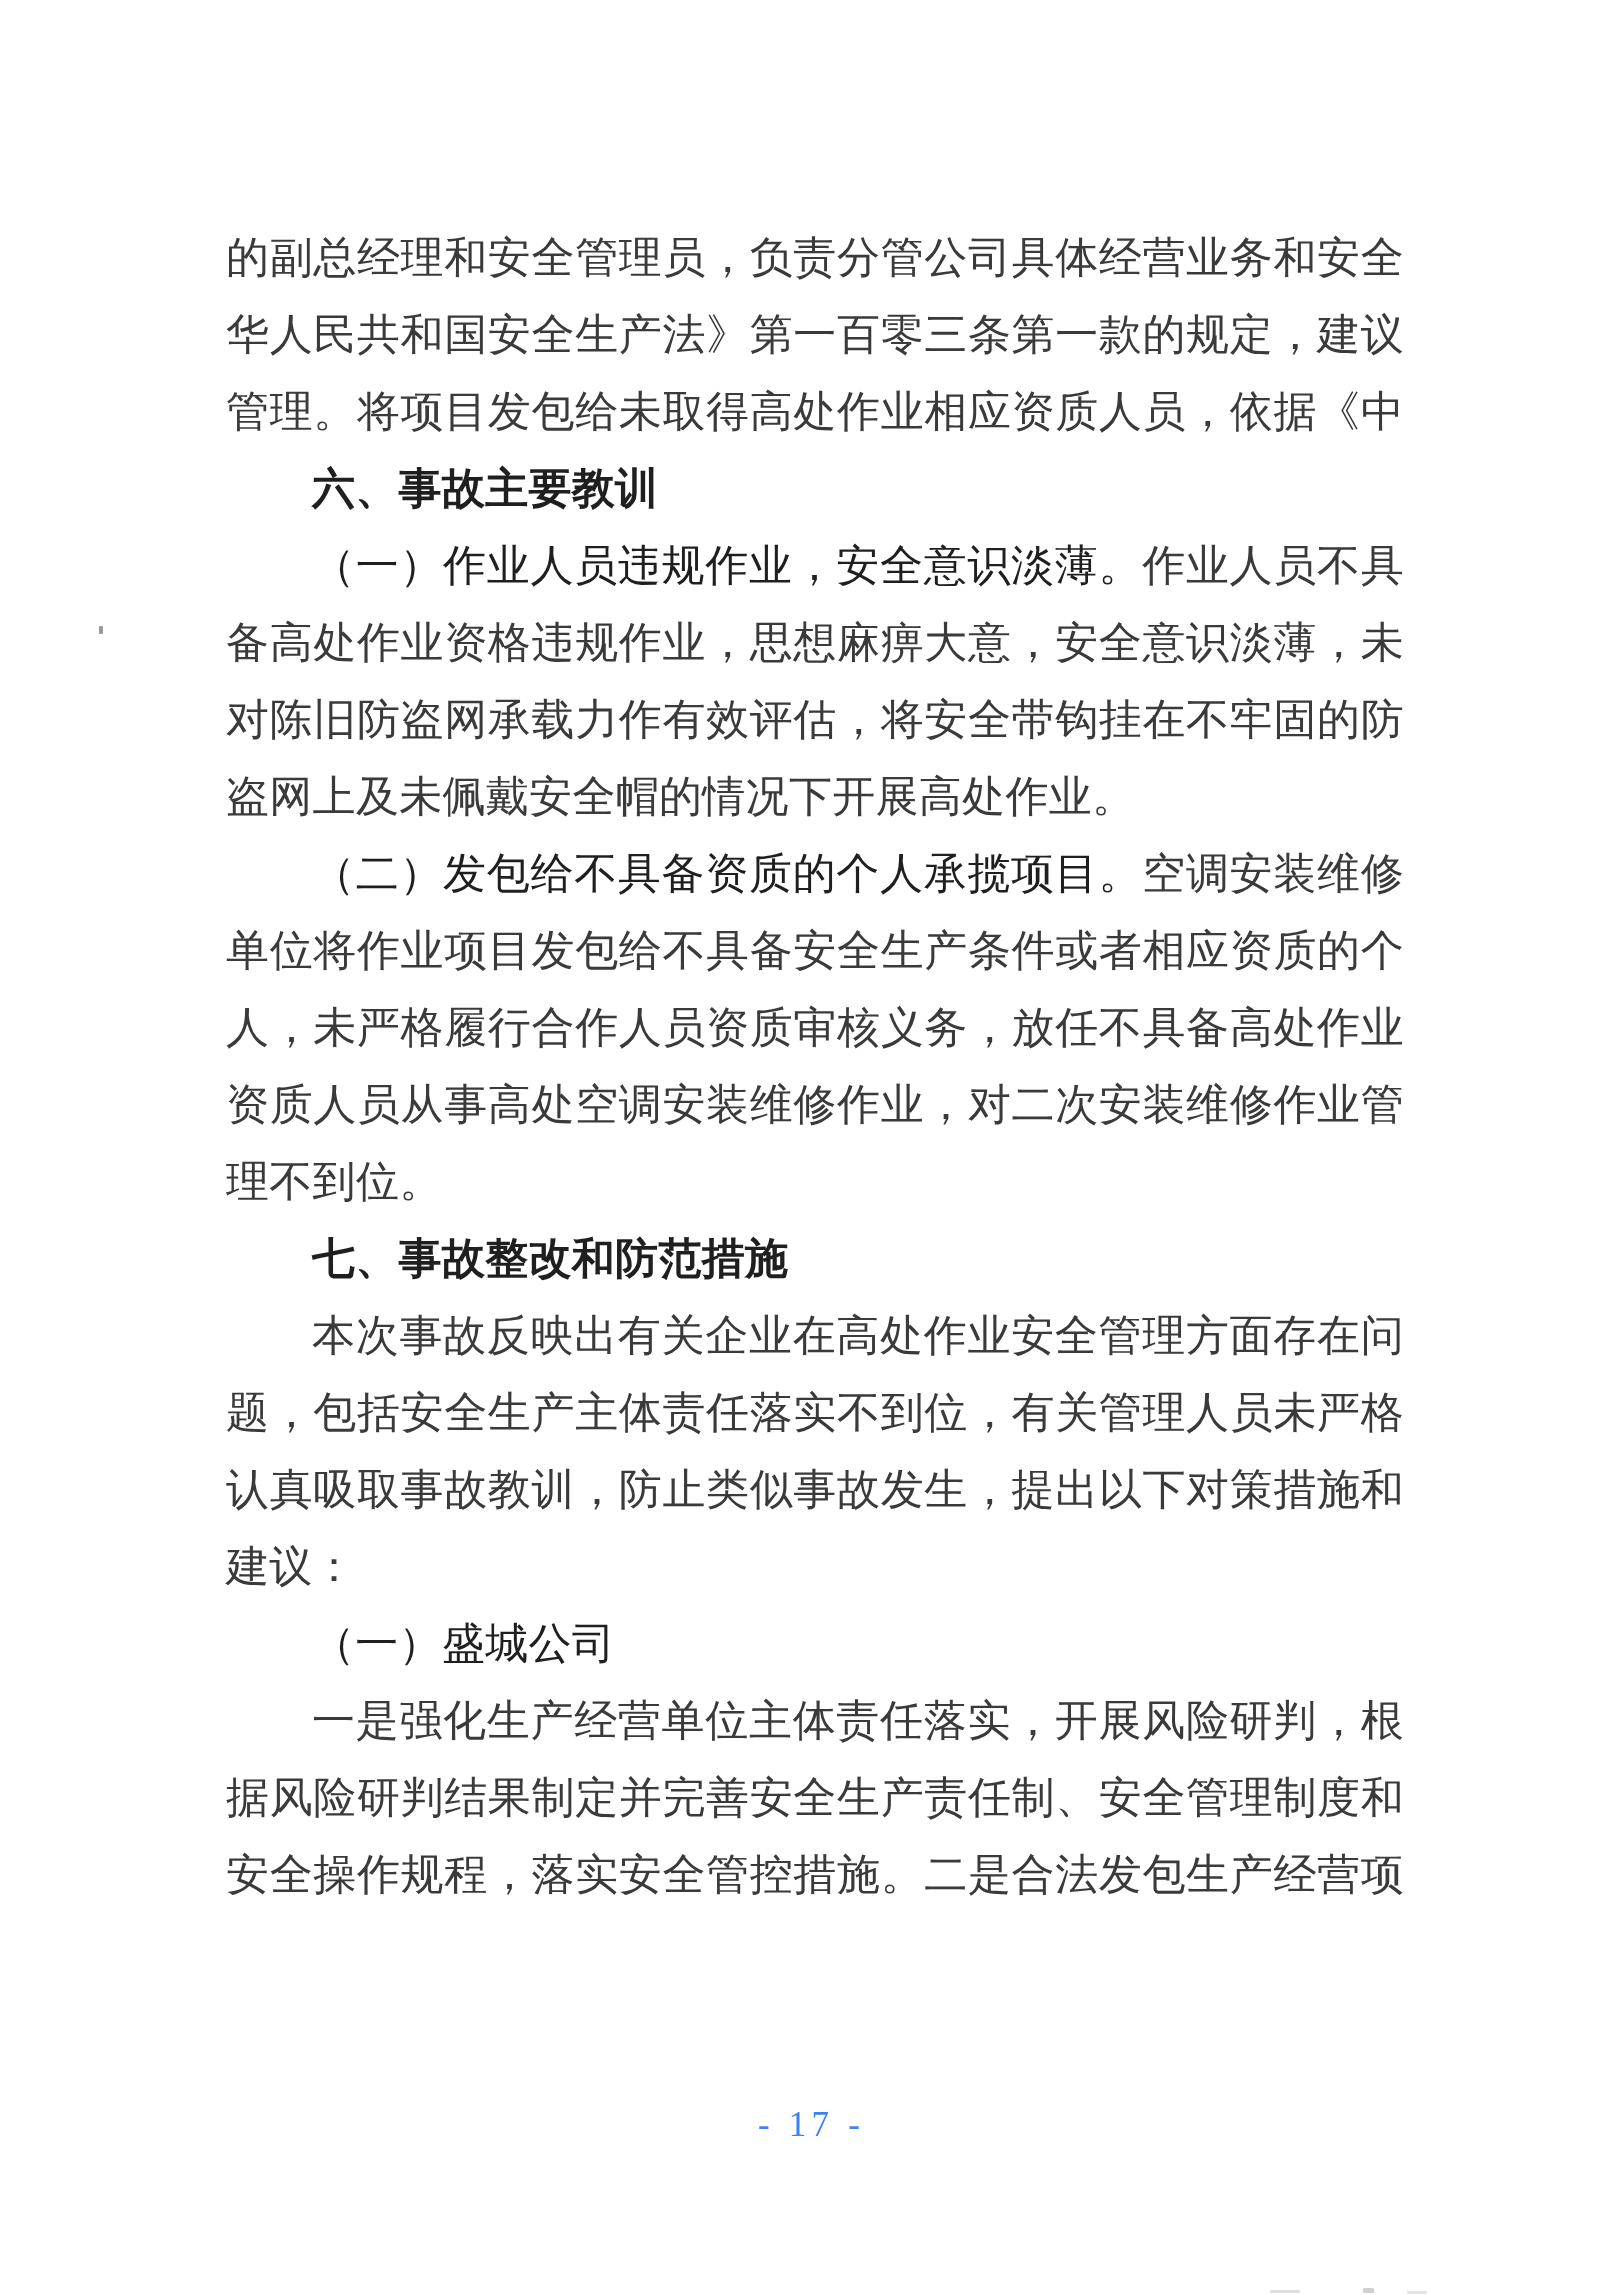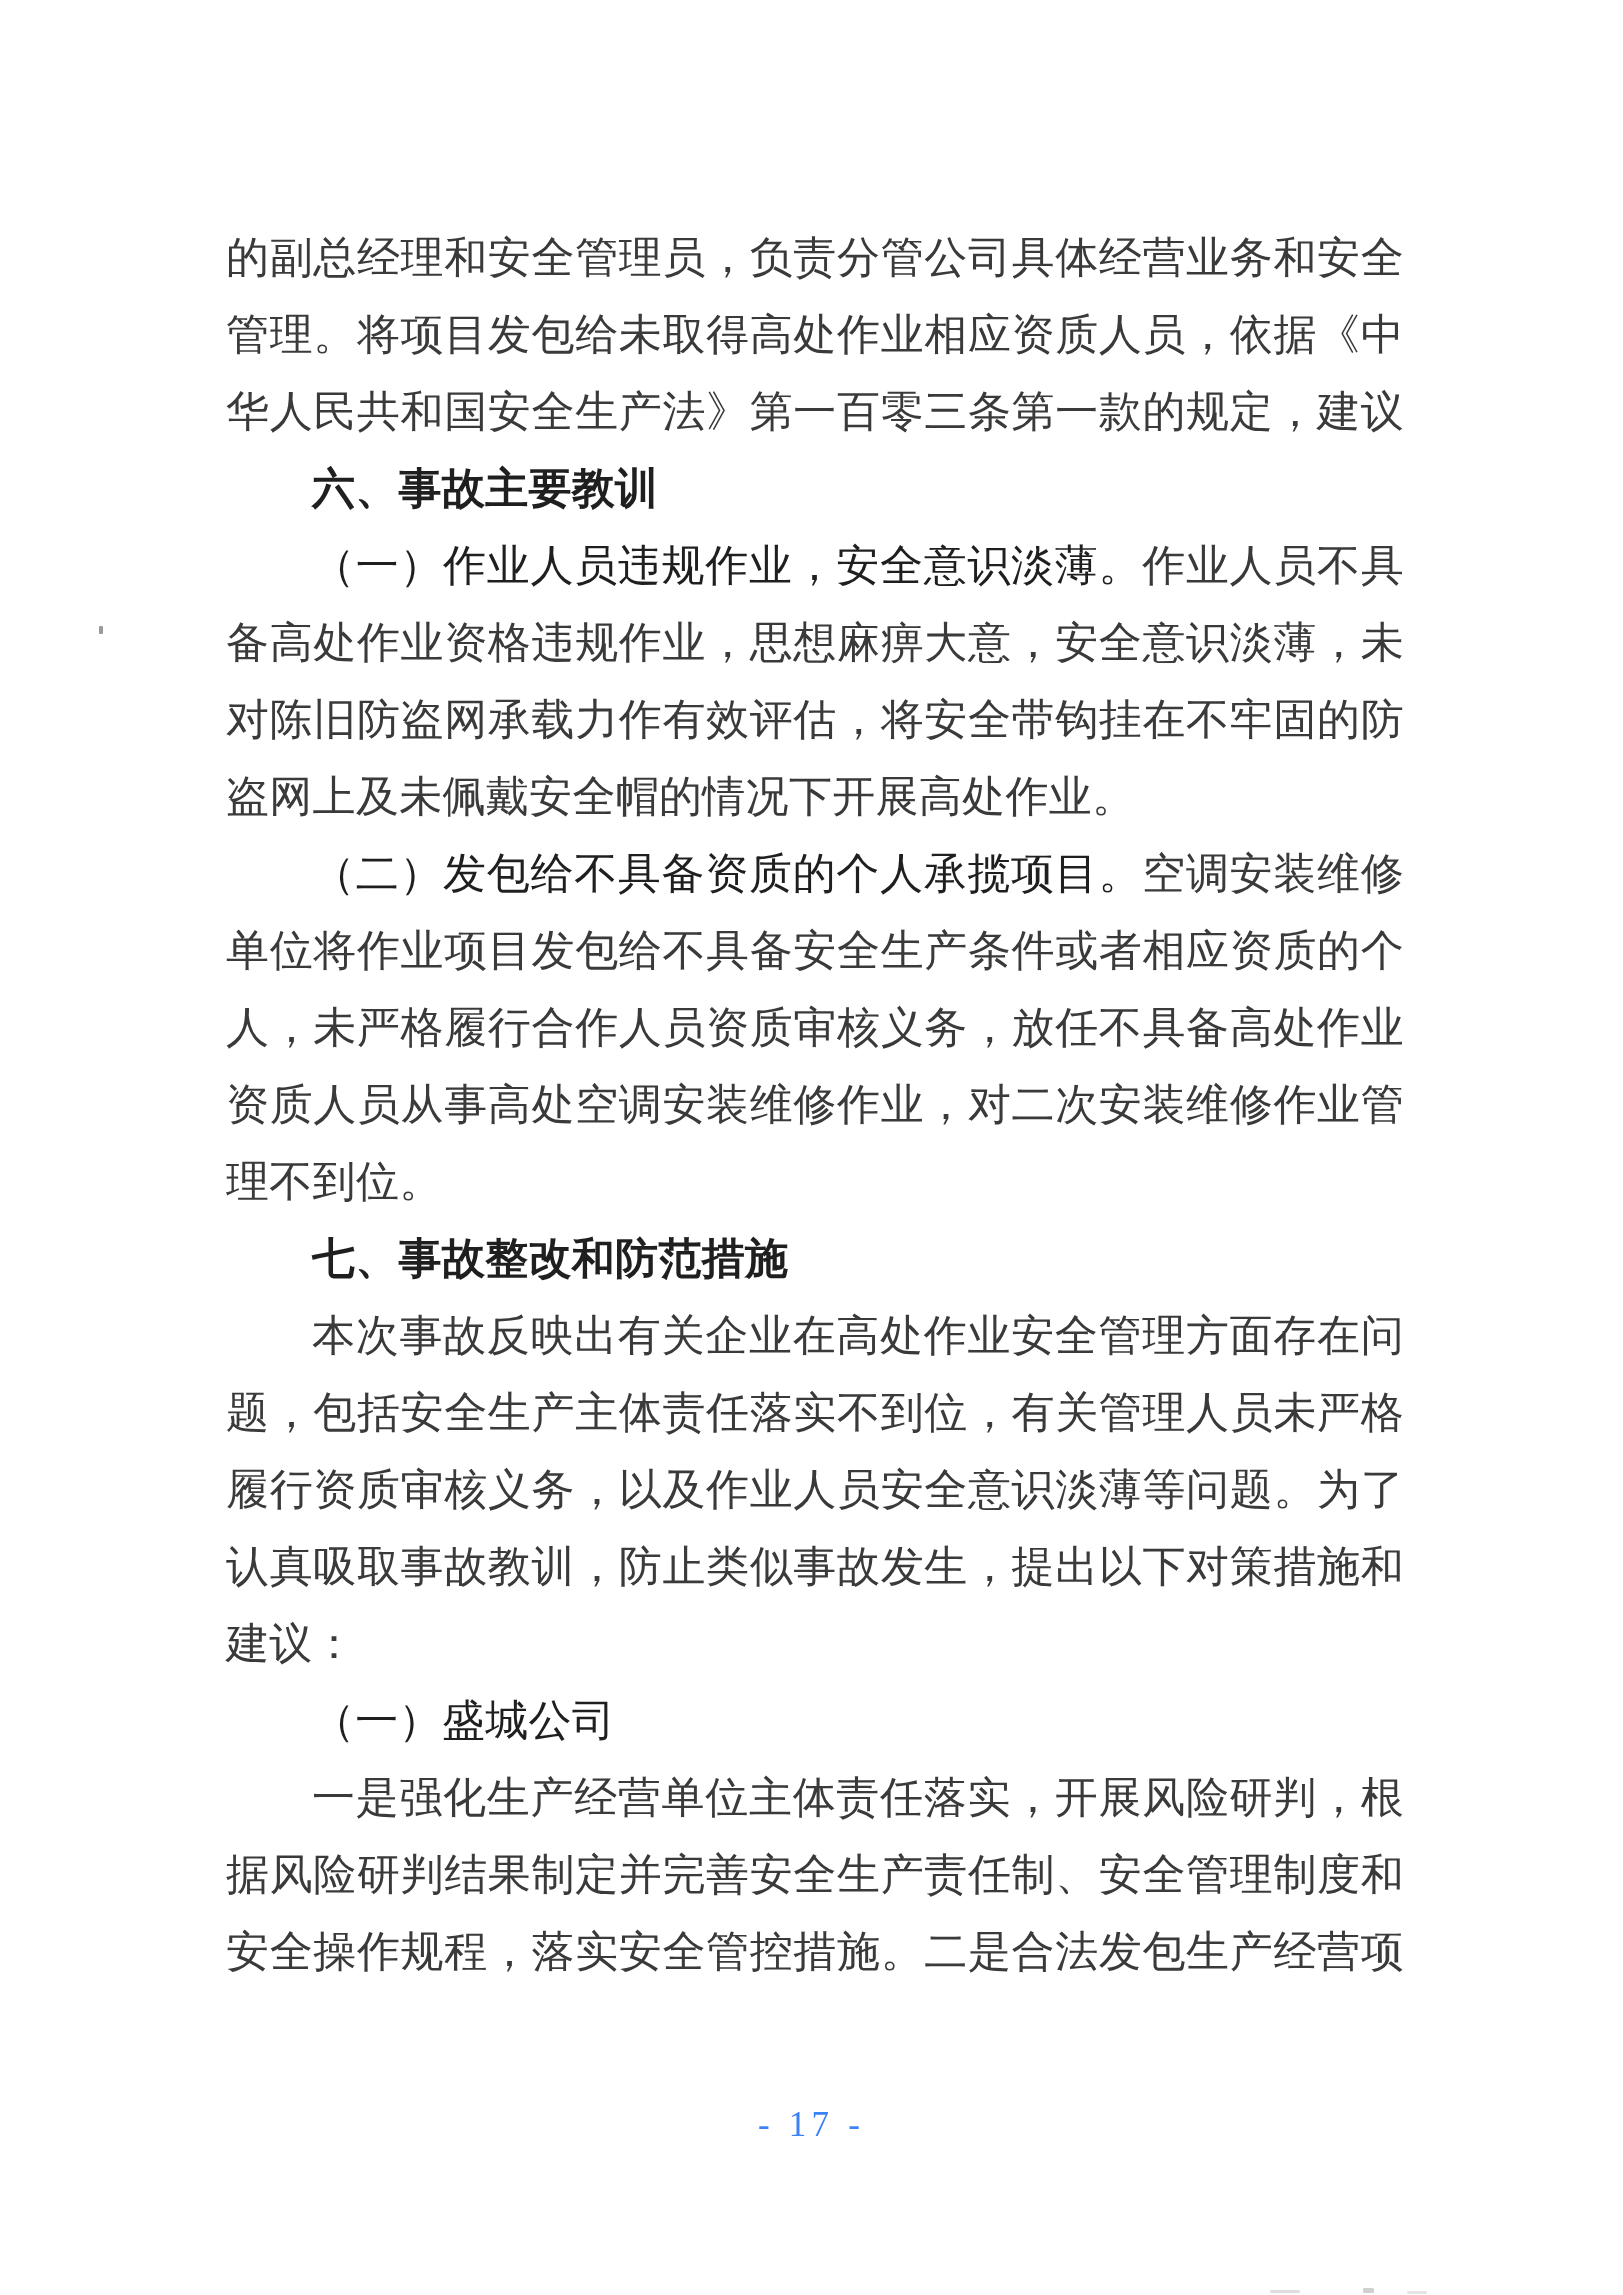--- a/index.html
+++ b/index.html
@@ -61,36 +61,35 @@
   .speck-1 { left: 99px; top: 626px; width: 3.9px; height: 7.9px; background: #9a9a9a; }
   .speck-2 { left: 1270px; top: 2290px; width: 30px; height: 2.6px; background: #dedede; }
   .speck-3 { left: 1363px; top: 2288px; width: 10.5px; height: 4.6px; background: #d0d0d0; }
   .speck-4 { left: 1407px; top: 2291px; width: 19.6px; height: 2.6px; background: #e4e4e4; }
 </style>
 </head>
 <body>
 
 <div id="text-block">
     <div class="line justify"><span class="seg-body">的副总经理和安全管理员，负责分管公司具体经营业务和安全</span></div>
+    <div class="line justify"><span class="seg-body">华人民共和国安全生产法》第一百零三条第一款的规定，建议</span></div>
     <div class="line justify"><span class="seg-body">管理。将项目发包给未取得高处作业相应资质人员，依据《中</span></div>
-    <div class="line justify"><span class="seg-body">华人民共和国安全生产法》第一百零三条第一款的规定，建议</span></div>
     <div class="line indent"><span class="seg-heading">六、事故主要教训</span></div>
     <div class="line indent justify"><span class="seg-subheading">（一）作业人员违规作业，安全意识淡薄。</span><span class="seg-body">作业人员不具</span></div>
     <div class="line justify"><span class="seg-body">备高处作业资格违规作业，思想麻痹大意，安全意识淡薄，未</span></div>
     <div class="line justify"><span class="seg-body">对陈旧防盗网承载力作有效评估，将安全带钩挂在不牢固的防</span></div>
     <div class="line"><span class="seg-body">盗网上及未佩戴安全帽的情况下开展高处作业。</span></div>
     <div class="line indent justify"><span class="seg-subheading">（二）发包给不具备资质的个人承揽项目。</span><span class="seg-body">空调安装维修</span></div>
     <div class="line justify"><span class="seg-body">单位将作业项目发包给不具备安全生产条件或者相应资质的个</span></div>
     <div class="line justify"><span class="seg-body">人，未严格履行合作人员资质审核义务，放任不具备高处作业</span></div>
     <div class="line justify"><span class="seg-body">资质人员从事高处空调安装维修作业，对二次安装维修作业管</span></div>
     <div class="line"><span class="seg-body">理不到位。</span></div>
     <div class="line indent"><span class="seg-heading">七、事故整改和防范措施</span></div>
     <div class="line indent justify"><span class="seg-body">本次事故反映出有关企业在高处作业安全管理方面存在问</span></div>
     <div class="line justify"><span class="seg-body">题，包括安全生产主体责任落实不到位，有关管理人员未严格</span></div>
-    <div class="line justify"><span class="seg-body">履行资质审核义务，以及作业人员安全意识淡薄等问题。为了</span></div>
     <div class="line justify"><span class="seg-body">认真吸取事故教训，防止类似事故发生，提出以下对策措施和</span></div>
     <div class="line"><span class="seg-body">建议：</span></div>
     <div class="line indent"><span class="seg-subheading">（一）盛城公司</span></div>
     <div class="line indent justify"><span class="seg-body">一是强化生产经营单位主体责任落实，开展风险研判，根</span></div>
     <div class="line justify"><span class="seg-body">据风险研判结果制定并完善安全生产责任制、安全管理制度和</span></div>
     <div class="line justify"><span class="seg-body">安全操作规程，落实安全管控措施。二是合法发包生产经营项</span></div>
   </div>
 
 <div id="page-number">- 17 -</div>
 

